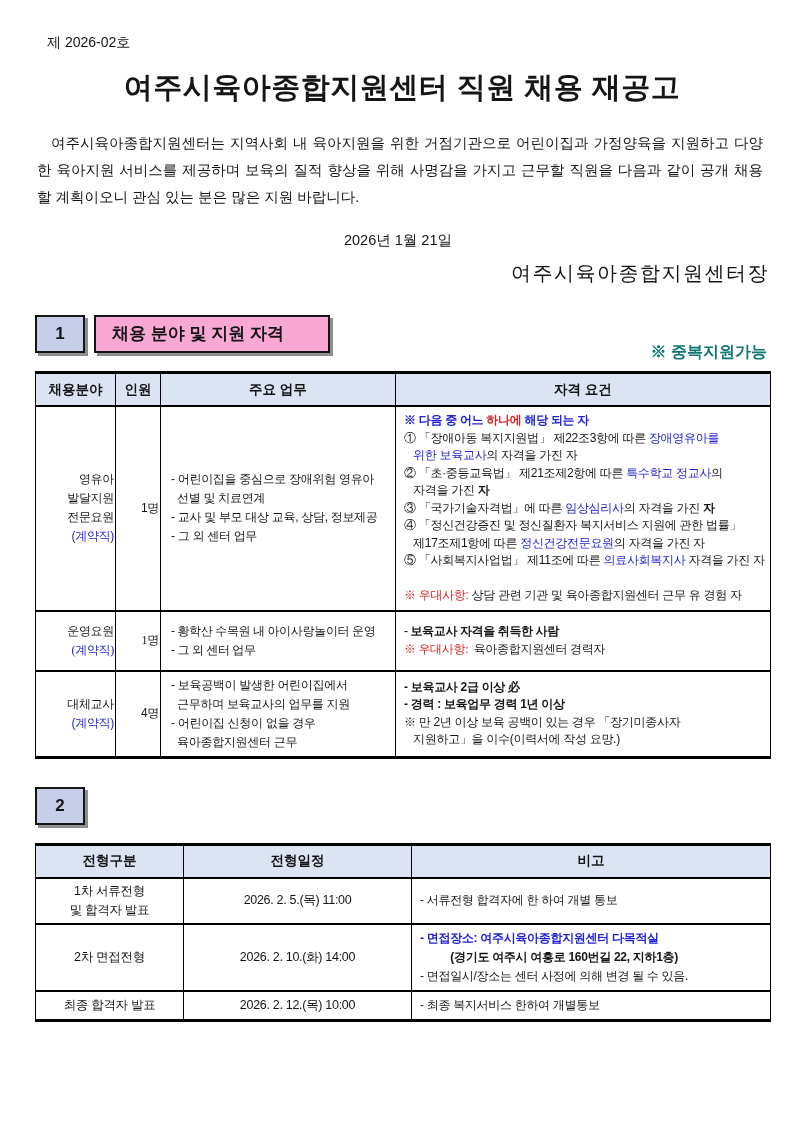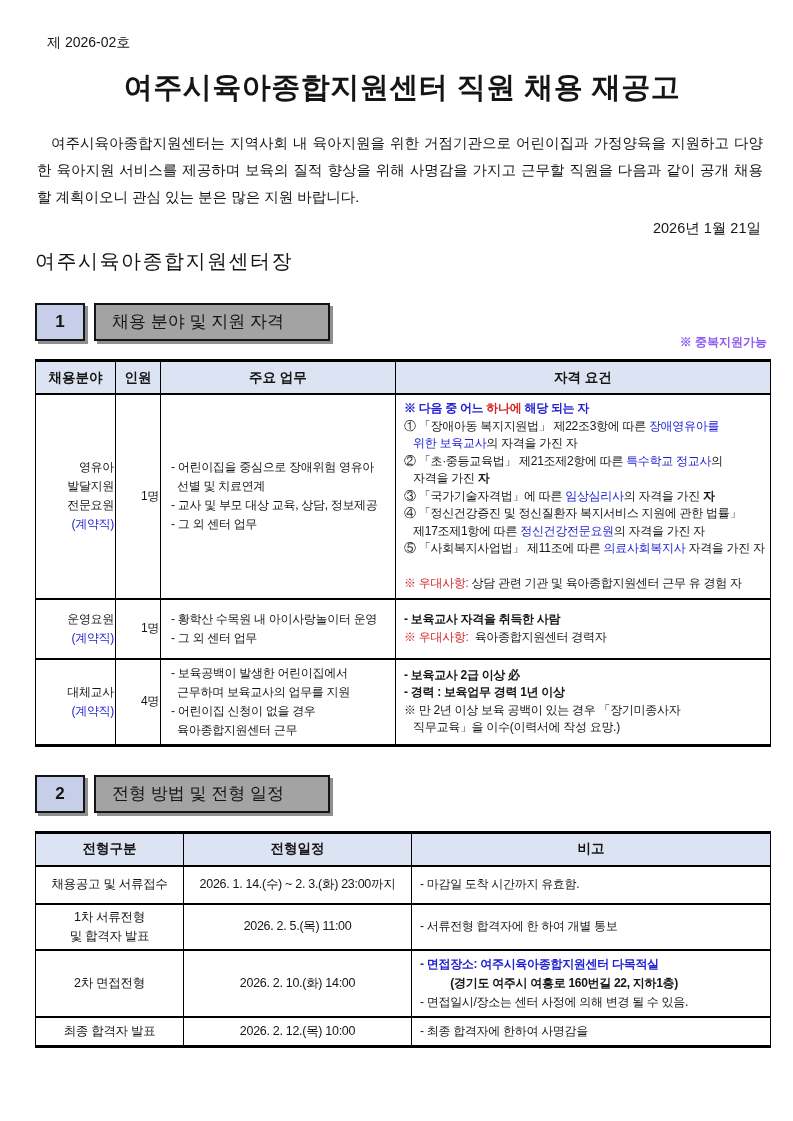--- a/index.html
+++ b/index.html
@@ -2,40 +2,40 @@
 <html><head>
 <meta charset="utf-8">
 <style>
   html,body{margin:0;padding:0;background:#fff;}
   .page{position:relative;width:793px;height:1121px;box-sizing:border-box;
         padding:28px 24px 0 35px;background:#fff;color:#151515;
         font-family:"Liberation Sans",sans-serif;overflow:hidden;}
   .doc-no{font-size:14px;margin:6px 0 8px 12px;}
   .title{font-size:29px;font-weight:bold;text-align:center;margin:16px 0 22px;letter-spacing:.5px;}
   .intro{font-size:14.5px;line-height:27px;text-align:justify;text-indent:14px;margin:0 6px 0 2px;}
-  .date-line{text-align:right;font-size:14.5px;margin-top:8px;padding-right:8px;}
-  .signer-line{font-size:20px;margin-top:10px;letter-spacing:1.5px;}
+  .date-line{text-align:center;font-size:14.5px;margin-top:20px;padding-right:8px;}
+  .signer-line{text-align:right;font-size:20px;margin-top:10px;letter-spacing:1.5px;}
 
   .section-head{position:relative;display:flex;align-items:flex-start;gap:9px;margin-top:28px;height:44px;}
   .badge{width:46px;height:34px;background:#c6cee9;border:2px solid #151515;box-shadow:3px 3px 0 #8f8f8f;
          font-size:17px;font-weight:bold;text-align:center;line-height:34px;flex:0 0 auto;}
-  .sec-title{height:34px;border:2px solid #151515;box-shadow:3px 3px 0 #8f8f8f;background:#a3a3a3;
-             font-size:17px;font-weight:normal;line-height:34px;padding:0 44px 0 16px;}
-  .dup-note{position:absolute;right:2px;bottom:-4px;font-size:12px;font-weight:bold;color:#8b5cf6;}
+  .sec-title{height:34px;border:2px solid #151515;box-shadow:3px 3px 0 #8f8f8f;background:#f9a8d4;
+             font-size:17px;font-weight:bold;line-height:34px;padding:0 44px 0 16px;}
+  .dup-note{position:absolute;right:2px;bottom:-4px;font-size:16px;font-weight:bold;color:#0f766e;}
 
   table{border-collapse:collapse;table-layout:fixed;margin-top:12px;width:735px;
         border-top:3px solid #000;border-bottom:3px solid #000;padding-left:40px;}
   th,td{border:2px solid #000;border-left-width:1px;border-right-width:1px;}
   th{background:#dce3f2;font-size:13.5px;font-weight:bold;height:27px;padding:2px;}
   td{font-size:12px;vertical-align:middle;letter-spacing:-0.3px;}
   .ln{white-space:pre;line-height:19px;}
   .c-field,.c-count{text-align:right;}
   .c-duty{padding:4px 4px 4px 10px;}
   .c-qual{padding:5px 4px 5px 8px;}
-  .t1 tr.r1{height:198px;} .t1 tr.r2{height:60px;} .t1 tr.r3{height:86px;}
+  .t1 tr.r1{height:198px;} .t1 tr.r2{height:60px;font-family:Liberation Serif, serif;} .t1 tr.r3{height:86px;}
   .t1 .c-qual .ln{line-height:17.5px;}
   .blank{min-height:17.5px;}
   .b{font-weight:bold;}
   .blue{color:#2121d4;}
   .red{color:#d42424;}
 
   .method{font-size:14.5px;font-weight:bold;margin-top:14px;}
   .t2 tr.s1{height:38px;} .t2 tr.s2{height:46px;} .t2 tr.s3{height:64px;} .t2 tr.s4{height:28px;margin-top:28px;}
   .t2 .c-stage{text-align:center;font-size:12.5px;}
   .t2 .c-date{text-align:center;font-size:12.5px;}
@@ -126,55 +126,45 @@
         <td class="c-duty">
           <div class="ln">- 보육공백이 발생한 어린이집에서</div>
           <div class="ln">  근무하며 보육교사의 업무를 지원</div>
           <div class="ln">- 어린이집 신청이 없을 경우</div>
           <div class="ln">  육아종합지원센터 근무</div>
         </td>
         <td class="c-qual">
           <div class="ln"><span class="b">- 보육교사 2급 이상 必</span></div>
           <div class="ln"><span class="b">- 경력 : 보육업무 경력 1년 이상</span></div>
           <div class="ln"><span>※ 만 2년 이상 보육 공백이 있는 경우 「장기미종사자</span></div>
-          <div class="ln"><span>   직무교육」을 이수(이력서에 작성 요망.)</span></div>
+          <div class="ln"><span>   지원하고」을 이수(이력서에 작성 요망.)</span></div>
         </td>
       </tr>
     </tbody>
   </table>
 
   <div class="section-head">
     <div class="badge">2</div>
-    <div class="sec-title">전형 방법 및 전형 일정</div>
   </div>
 
 
   <table class="t2">
     <colgroup>
         <col style="width:148px">
         <col style="width:228px">
         <col style="width:359px">
       </colgroup>
     <thead>
       <tr>
         <th>전형구분</th>
         <th>전형일정</th>
         <th>비고</th>
       </tr>
     </thead>
     <tbody>
-      <tr class="s1">
-        <td class="c-stage">
-          <div class="ln">채용공고 및 서류접수</div>
-        </td>
-        <td class="c-date">2026. 1. 14.(수) ~ 2. 3.(화) 23:00까지</td>
-        <td class="c-note">
-          <div class="ln"><span>- 마감일 도착 시간까지 유효함.</span></div>
-        </td>
-      </tr>
       <tr class="s2">
         <td class="c-stage">
           <div class="ln">1차 서류전형</div>
           <div class="ln">및 합격자 발표</div>
         </td>
         <td class="c-date">2026. 2. 5.(목) 11:00</td>
         <td class="c-note">
           <div class="ln"><span>- 서류전형 합격자에 한 하여 개별 통보</span></div>
         </td>
       </tr>
@@ -188,19 +178,19 @@
           <div class="ln"><span class="b">          (경기도 여주시 여흥로 160번길 22, 지하1층)</span></div>
           <div class="ln"><span>- 면접일시/장소는 센터 사정에 의해 변경 될 수 있음.</span></div>
         </td>
       </tr>
       <tr class="s4">
         <td class="c-stage">
           <div class="ln">최종 합격자 발표</div>
         </td>
         <td class="c-date">2026. 2. 12.(목) 10:00</td>
         <td class="c-note">
-          <div class="ln"><span>- 최종 합격자에 한하여 사명감을</span></div>
+          <div class="ln"><span>- 최종 복지서비스 한하여 개별통보</span></div>
         </td>
       </tr>
     </tbody>
   </table>
 
 </div>
 
 </body></html>

